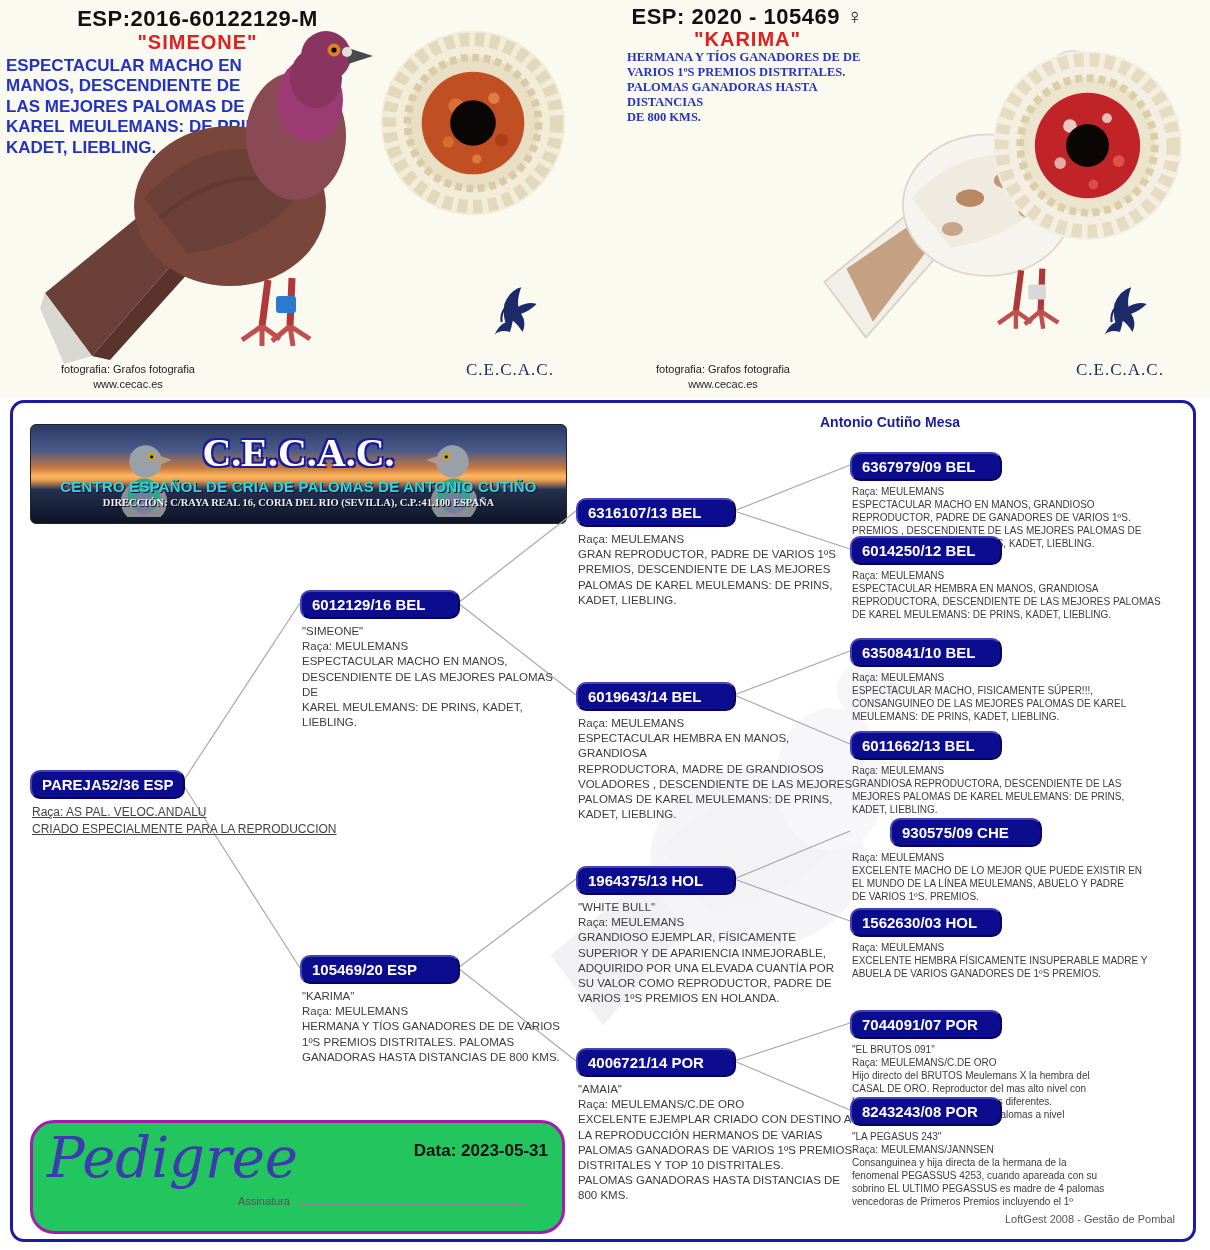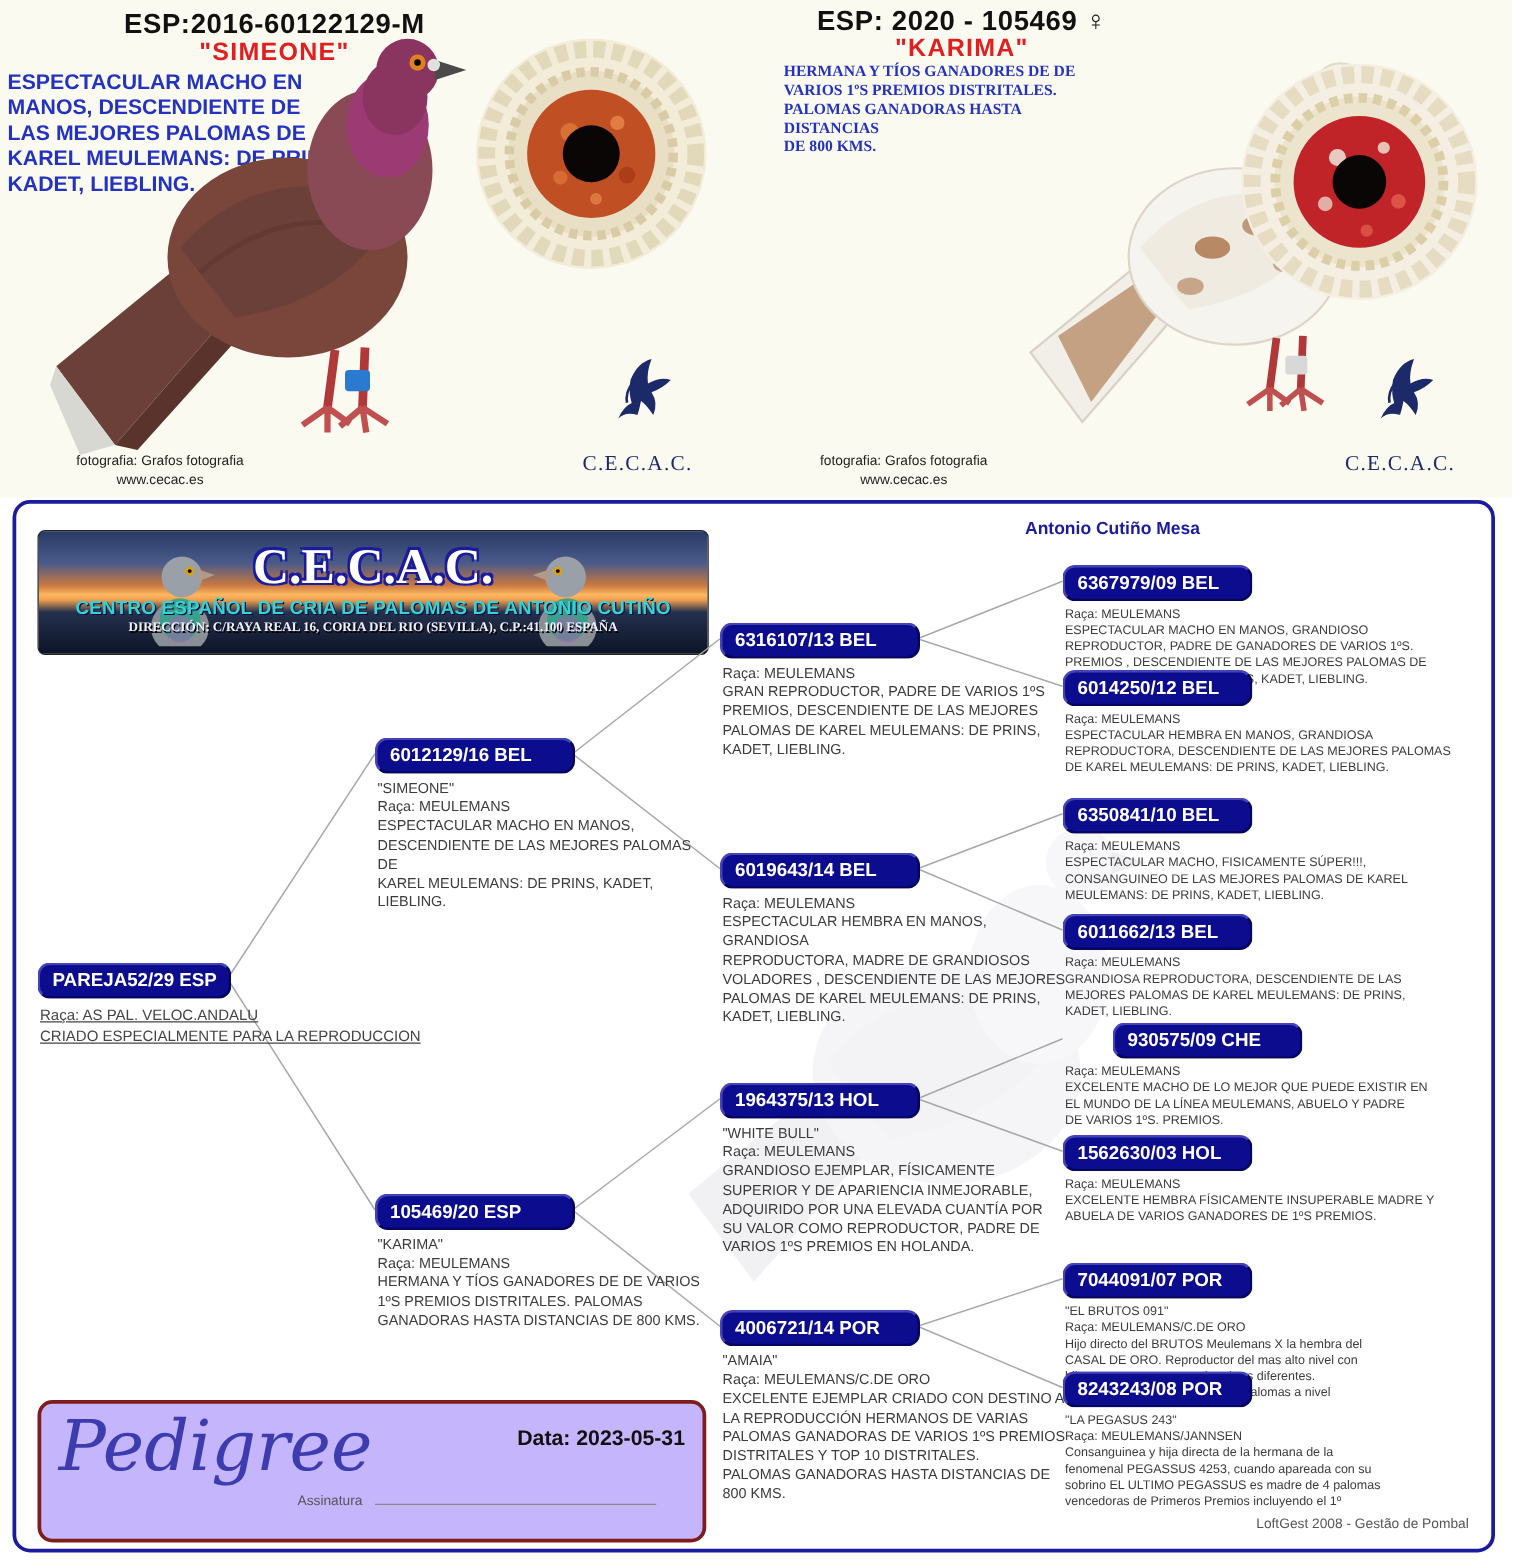--- a/index.html
+++ b/index.html
@@ -2,21 +2,21 @@
 <html><head>
 <meta charset="utf-8">
 <style>
   html,body{margin:0;padding:0;}
   body{
     width:1210px;height:1250px;position:relative;overflow:hidden;
     font-family:"Liberation Sans",sans-serif;background:#ffffff;
   }
   
   .top-section{position:absolute;left:0;top:0;width:1210px;height:398px;background:#fbfaf0;}
-  .photo-half{position:absolute;top:0;height:398px;width:605px;padding-left:44px;}
+  .photo-half{position:absolute;top:0;height:398px;width:605px;}
   .ring-title{position:absolute;font-weight:bold;color:#111;font-size:22px;letter-spacing:.5px;text-align:center;width:100%;}
   .bird-name{position:absolute;font-weight:bold;color:#e02020;font-size:20px;text-align:center;width:100%;letter-spacing:1px;}
   .desc-blue{position:absolute;font-weight:bold;color:#2333c0;white-space:pre-line;line-height:1.2;}
   .photo-credit{position:absolute;font-size:11px;color:#222;text-align:center;line-height:1.35;}
   .cecac-logo{position:absolute;text-align:center;}
   .cecac-logo .logo-text{font-family:"Liberation Serif",serif;color:#1c2a6a;font-size:17px;margin-top:2px;letter-spacing:1px;}
   
   .pedigree-frame{position:absolute;left:10px;top:400px;width:1186px;height:842px;
     border:3px solid #1b1b9e;border-radius:14px;background:#ffffff;box-sizing:border-box;}
   .owner-name{position:absolute;left:760px;top:414px;width:260px;text-align:center;
@@ -39,21 +39,21 @@
     border-top:2px solid #4444b8;border-left:2px solid #4444b8;border-bottom:2px solid #050560;border-right:2px solid #050560;
     z-index:3;}
   .node-desc{position:absolute;color:#3c3c3c;white-space:pre-line;z-index:3;font-size:10px;line-height:1.3;}
   .node-desc.mid{font-size:11.5px;line-height:1.32;}
   .node-desc.subj{font-size:12px;line-height:1.45;color:#444;}
   
   .overlay-svg{position:absolute;left:0;top:0;z-index:1;}
   .watermark{position:absolute;left:545px;top:550px;z-index:0;opacity:.13;}
   
   .footer-box{position:absolute;left:30px;top:1120px;width:535px;height:114px;
-    border:3px solid #7f1d1d;border-radius:12px;background:#c4b5fd;box-sizing:border-box;z-index:3;}
+    border:3px solid #a21caf;border-radius:24px;background:#22c55e;box-sizing:border-box;z-index:3;}
   .pedigree-script{position:absolute;left:14px;top:2px;
     font-family:"DejaVu Serif",serif;font-style:italic;font-size:56px;color:#3c3cae;}
   .footer-date{position:absolute;left:300px;top:18px;width:215px;text-align:right;
     font-weight:bold;font-size:17px;color:#111;}
   .signature-row{position:absolute;left:205px;top:72px;font-size:11px;color:#555;}
   .signature-line{display:inline-block;width:225px;border-bottom:1px solid #888;margin-left:10px;}
   .software-credit{position:absolute;left:930px;top:1213px;width:245px;text-align:right;
     font-size:11px;color:#555;z-index:3;}
 </style>
 </head>
@@ -227,21 +227,21 @@
       <circle cx="50" cy="24" r="2" fill="#000"></circle>
   </svg>
   <div class="banner-title">C.E.C.A.C.</div>
   <div class="banner-subtitle">CENTRO ESPAÑOL DE CRIA DE PALOMAS DE ANTONIO CUTIÑO</div>
   <div class="banner-line" style="top:72px;">DIRECCIÓN: C/RAYA REAL 16, CORIA DEL RIO (SEVILLA), C.P.:41.100 ESPAÑA</div>
   <div class="banner-line" style="top:85px;margin-top:24px;">TELEFONO: +34 685 692 022     E-MAIL: cecacpalomas@gmail.com</div>
 </div>
 
 <div class="owner-name">Antonio Cutiño Mesa</div>
 
-<div class="node-id" style="left:30px;top:770px;width:155px;">PAREJA52/29 ESP</div>
+<div class="node-id" style="left:30px;top:770px;width:155px;">PAREJA52/36 ESP</div>
 <div class="node-desc subj" style="left:32px;top:804px;width:340px;text-decoration:underline;">Raça: AS PAL. VELOC.ANDALU
 CRIADO  ESPECIALMENTE  PARA  LA  REPRODUCCION</div>
 
 <div class="node-id" style="left:300px;top:590px;width:160px;">6012129/16 BEL</div>
 <div class="node-desc mid" style="left:302px;top:624px;width:268px;">"SIMEONE"
 Raça: MEULEMANS
 ESPECTACULAR MACHO EN MANOS,
 DESCENDIENTE DE LAS MEJORES PALOMAS DE
 KAREL MEULEMANS: DE PRINS, KADET,
 LIEBLING.</div>

